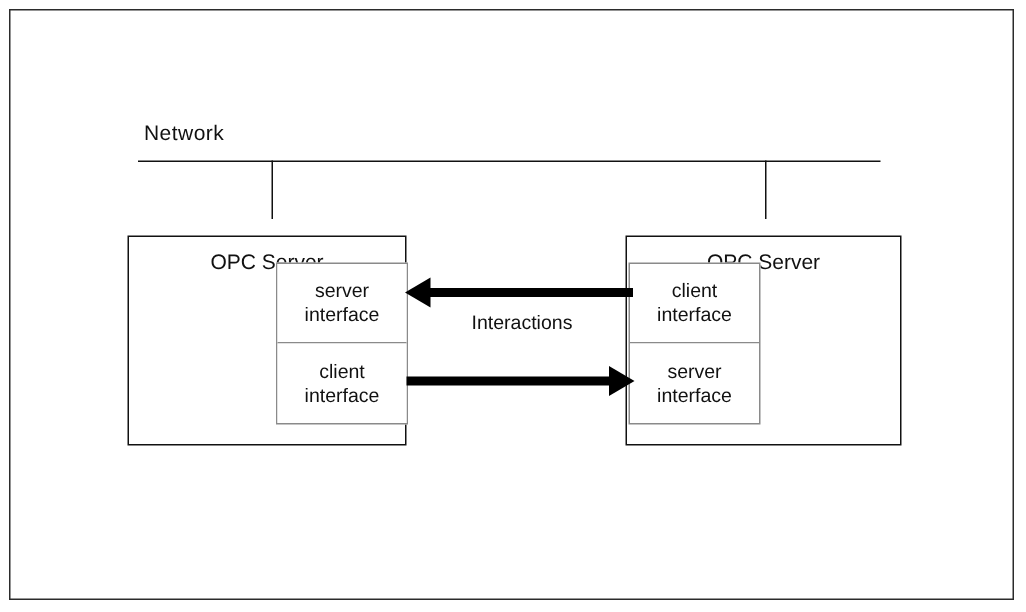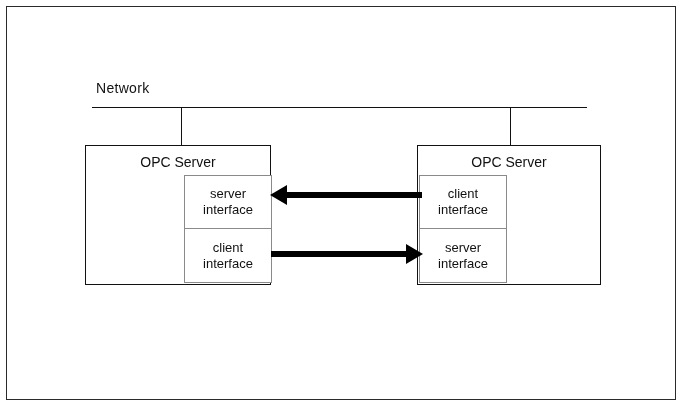--- a/index.html
+++ b/index.html
@@ -63,21 +63,21 @@
     left: 503px;
     top: 100px;
     width: 0;
     height: 39px;
     border-left: 1.6px solid #111111;
   }
 
   
   .server-box {
     position: absolute;
-    top: 138px;
+    top: 150px;
     height: 140px;
     border: 1.6px solid #111111;
     box-sizing: border-box;
     background: #ffffff;
   }
   .server-box.left  { left: 78px;  width: 186px; }
   .server-box.right { left: 410px; width: 184px; }
 
   .server-title {
     position: absolute;
@@ -205,16 +205,17 @@
       </div>
     </div>
 
     <div class="arrow-shaft arrow-top-shaft"></div>
     <div class="arrow-head left"></div>
 
     <div class="arrow-shaft arrow-bottom-shaft"></div>
     <div class="arrow-head right"></div>
 
     <div class="interaction-label">
+      <span>Interactions</span>
     </div>
 
   </div>
 </div>
 
 </body></html>

